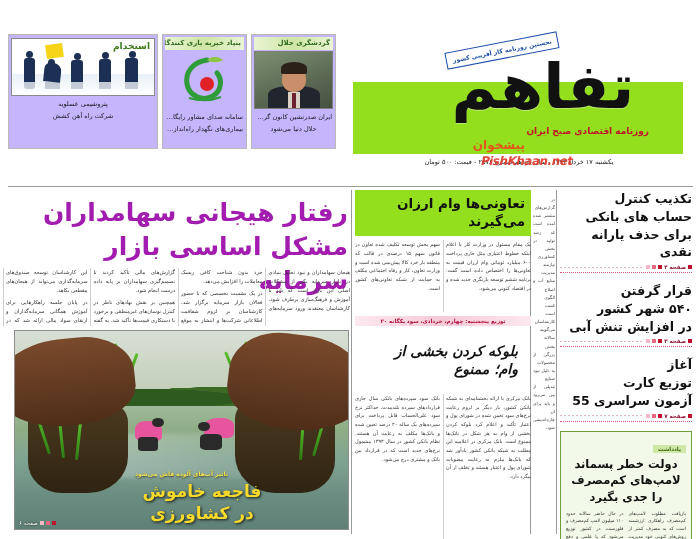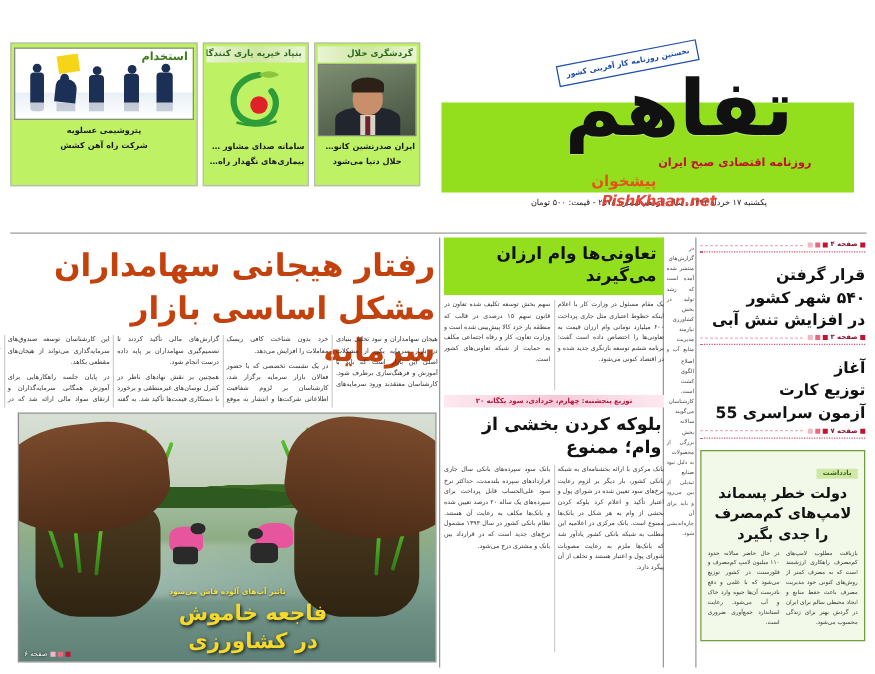--- a/index.html
+++ b/index.html
@@ -12,21 +12,21 @@
     position:relative;
   }
   .page{position:absolute;inset:0;background:#fff;}
 
   
   .adstrip{
     position:absolute;left:8px;top:34px;width:330px;height:115px;
     display:flex;flex-direction:row-reverse;gap:4px;
   }
   .adbox{
-    border:1px solid #b9b9b9;background:#bef264;
+    border:1px solid #b9b9b9;background:#c4b5fd;
     display:flex;flex-direction:column;align-items:center;
     padding:2px 2px 1px;box-sizing:border-box;
   }
   .ad-jobs{width:150px;}
   .ad-logo{width:85px;}
   .ad-photo{width:85px;}
 
   .ad-title-strip{
     width:100%;height:13px;
     background:linear-gradient(90deg,#e9f4d4,#cfe6a4,#e9f4d4);
@@ -48,21 +48,21 @@
   .ystamp{
     position:absolute;left:34px;top:5px;width:17px;height:14px;
     background:#f6d417;transform:rotate(-8deg);
   }
   .jobs-head{
     position:absolute;right:4px;top:2px;font-size:9px;font-weight:bold;
     color:#3d7b1d;letter-spacing:.5px;
   }
 
   .ad-lines{font-size:6.5px;line-height:1.85;color:#1a1a1a;width:100%;
-    text-align:center;padding:2px 1px 0;box-sizing:border-box;font-weight:bold;}
+    text-align:center;padding:2px 1px 0;box-sizing:border-box;font-weight:normal;}
   .ad-lines div{white-space:nowrap;overflow:hidden;text-overflow:ellipsis;}
 
   .logo-art{width:100%;height:58px;position:relative;margin-top:1px;
     display:flex;align-items:center;justify-content:center;overflow:hidden;}
   .photo-art{width:100%;height:58px;margin-top:1px;border:1px solid #7d7d7d;
     box-sizing:border-box;position:relative;overflow:hidden;
     background:linear-gradient(160deg,#7e8f72,#5d6b55 55%,#45513f);}
   .face{position:absolute;left:50%;top:14px;transform:translateX(-50%);
     width:24px;height:26px;border-radius:48% 48% 45% 45%;background:#c98f6b;}
   .hair{position:absolute;left:50%;top:10px;transform:translateX(-50%);
@@ -118,21 +118,21 @@
     font-size:8.5px;color:#1a1a1a;direction:ltr;
   }
 
   
   .vrule{position:absolute;width:1px;background:#9a9a9a;}
   .hrule{position:absolute;height:1px;background:#9a9a9a;}
 
   
   .lead{position:absolute;left:18px;top:196px;width:330px;text-align:right;direction:rtl;}
   .lead h1{
-    margin:0;font-size:25px;line-height:1.36;font-weight:bold;color:#c2410c;
+    margin:0;font-size:25px;line-height:1.36;font-weight:bold;color:#a21caf;
     letter-spacing:-.3px;
   }
   .lead-body{
     position:absolute;left:6px;top:268px;width:344px;height:58px;
     direction:rtl;column-count:4;column-gap:6px;column-rule:1px solid #cfcfcf;
     font-size:5.2px;line-height:1.72;color:#333;text-align:justify;
   }
 
   
   .photo-main{
@@ -200,21 +200,21 @@
     overflow:hidden;
   }
   .redstrip{
     margin:4px 0;height:10px;
     background:linear-gradient(90deg,#fde9ef,#f6c9d8,#fde9ef);
     display:flex;align-items:center;justify-content:center;
     font-size:5.5px;color:#b3123a;direction:rtl;font-weight:bold;white-space:nowrap;
     overflow:hidden;
   }
   .midhl2{text-align:right;direction:rtl;padding:2px 2px 4px;}
-  .midhl2 h2{margin:0;font-size:14px;line-height:1.28;font-weight:bold;color:#111;}
+  .midhl2 h2{margin:11px;font-size:14px;line-height:1.28;font-weight:bold;color:#111;font-style:italic;}
   .mid-body2{
     direction:rtl;column-count:2;column-gap:6px;column-rule:1px solid #cfcfcf;
     font-size:5px;line-height:1.74;color:#333;text-align:justify;height:150px;
     overflow:hidden;
   }
 
   
   .rightcol{position:absolute;left:560px;top:190px;width:132px;direction:rtl;}
   .rhl{text-align:right;margin-bottom:2px;}
   .rhl h3{margin:0;font-size:12.5px;line-height:1.42;font-weight:bold;color:#111;}
@@ -418,20 +418,27 @@
       <h2>بلوکه کردن بخشی از وام؛ ممنوع</h2>
     </div>
     <div class="mid-body2">
       <p style="margin:0 0 3px;">بانک مرکزی با ارائه بخشنامه‌ای به شبکه بانکی کشور، بار دیگر بر لزوم رعایت نرخ‌های سود تعیین شده در شورای پول و اعتبار تأکید و اعلام کرد بلوکه کردن بخشی از وام به هر شکل در بانک‌ها ممنوع است. بانک مرکزی در اعلامیه این مطلب به شبکه بانکی کشور یادآور شد که بانک‌ها ملزم به رعایت مصوبات شورای پول و اعتبار هستند و تخلف از آن پیگرد دارد.</p>
       <p style="margin:0;">بانک سود سپرده‌های بانکی سال جاری قراردادهای سپرده بلندمدت، حداکثر نرخ سود علی‌الحساب قابل پرداخت برای سپرده‌های یک ساله ۲۰ درصد تعیین شده و بانک‌ها مکلف به رعایت آن هستند. نظام بانکی کشور در سال ۱۳۹۴ مشمول نرخ‌های جدید است که در قرارداد بین بانک و مشتری درج می‌شود.</p>
     </div>
   </div>
 
   <div class="rightcol">
 
+    <div class="rhl">
+      <h3>
+        <span>تکذیب کنترل</span><br>
+        <span>حساب های بانکی</span><br>
+        <span>برای حذف یارانه نقدی</span>
+      </h3>
+    </div>
     <div class="refline">
       <span class="sq" style="background:#c1122f;"></span>
       <span class="lbl">صفحه ۴</span>
       <span class="sq" style="background:#c1122f;"></span>
       <span class="sq" style="background:#e8687f;"></span>
       <span class="sq" style="background:#f3b8c4;"></span>
       <span class="dots"></span>
     </div>
 
     <div class="rhl">

